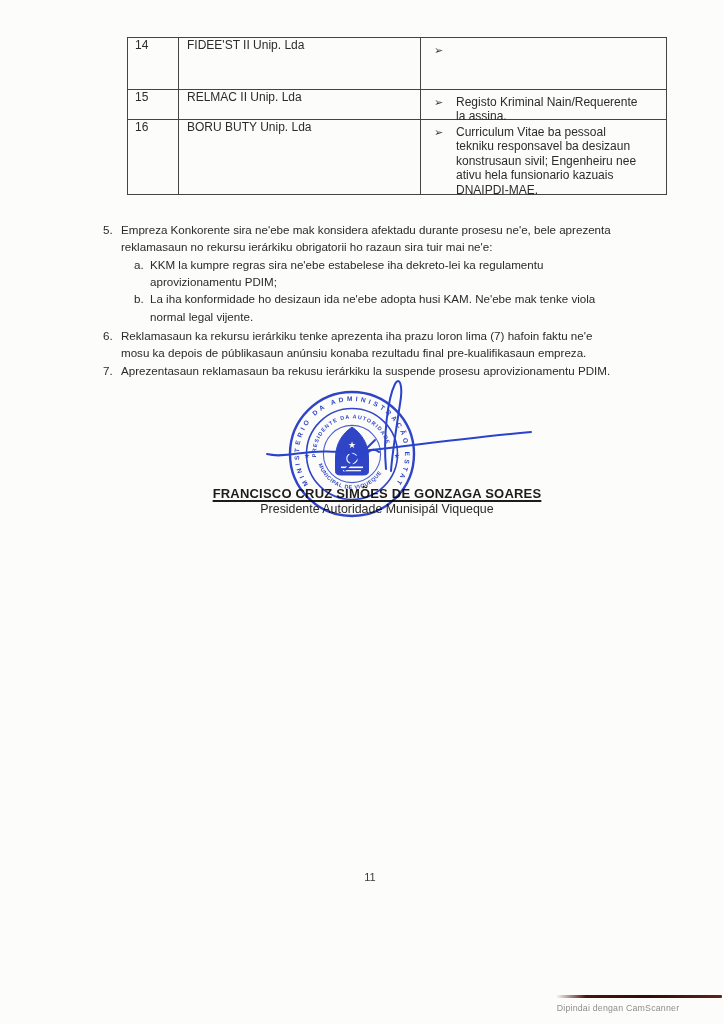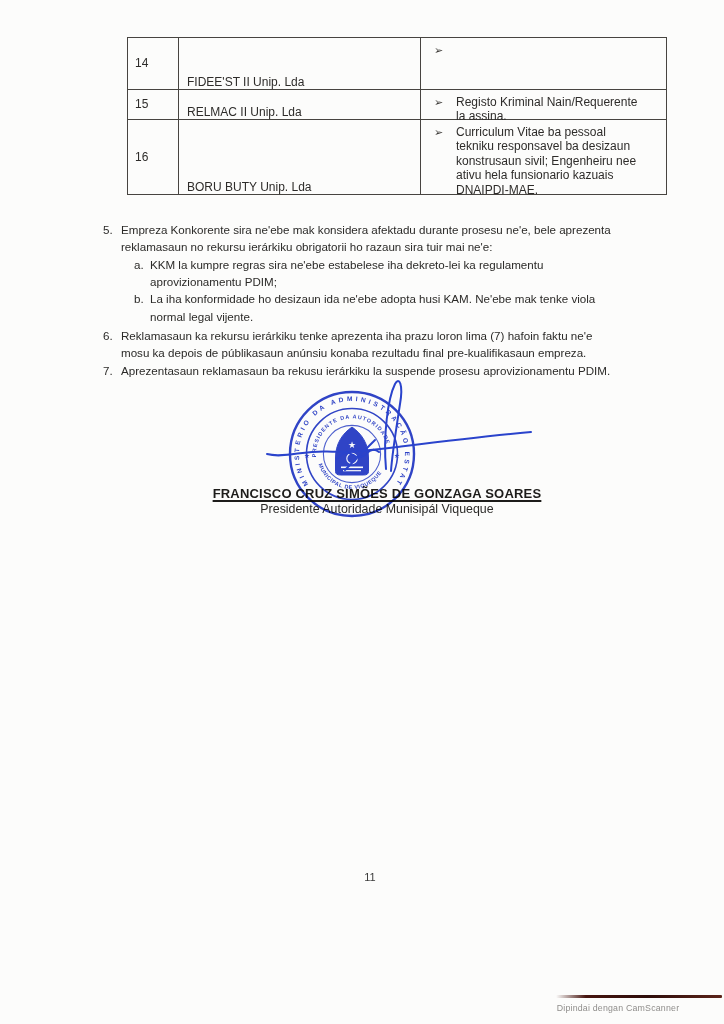--- a/index.html
+++ b/index.html
@@ -15,22 +15,22 @@
   .doc-table {
     position:absolute; left:127px; top:37px; width:538px;
     display:grid; grid-template-columns:51px 242px 1fr;
     grid-template-rows:52px 30px 74px;
     border:1.6px solid #474440;
     font-size:12px; line-height:14.4px; color:#2e2c2a;
   }
   .cell { border-right:1.4px solid #474440; border-bottom:1.4px solid #474440; overflow:visible; }
   .cell.last-col { border-right:none; }
   .cell.last-row { border-bottom:none; }
-  .cell-num  { display:flex; align-items:center; padding-left:7px; }
-  .cell-name { display:flex; align-items:flex-end; padding-left:8px; }
+  .cell-num  { display:flex; align-items:flex-start; padding-left:7px; }
+  .cell-name { display:flex; align-items:flex-start; padding-left:8px; }
   .cell-req  { padding:5px 4px 0 13px; }
   .bullet { display:flex; }
   .bullet-glyph { width:22px; flex:0 0 22px; font-size:11px; line-height:14.4px; color:#3a3835; }
 
   
   .num-list {
     position:absolute; left:103px; top:221px; width:540px;
     font-size:11.6px; line-height:17.35px; color:#2b2a28;
   }
   .li { display:flex; }

